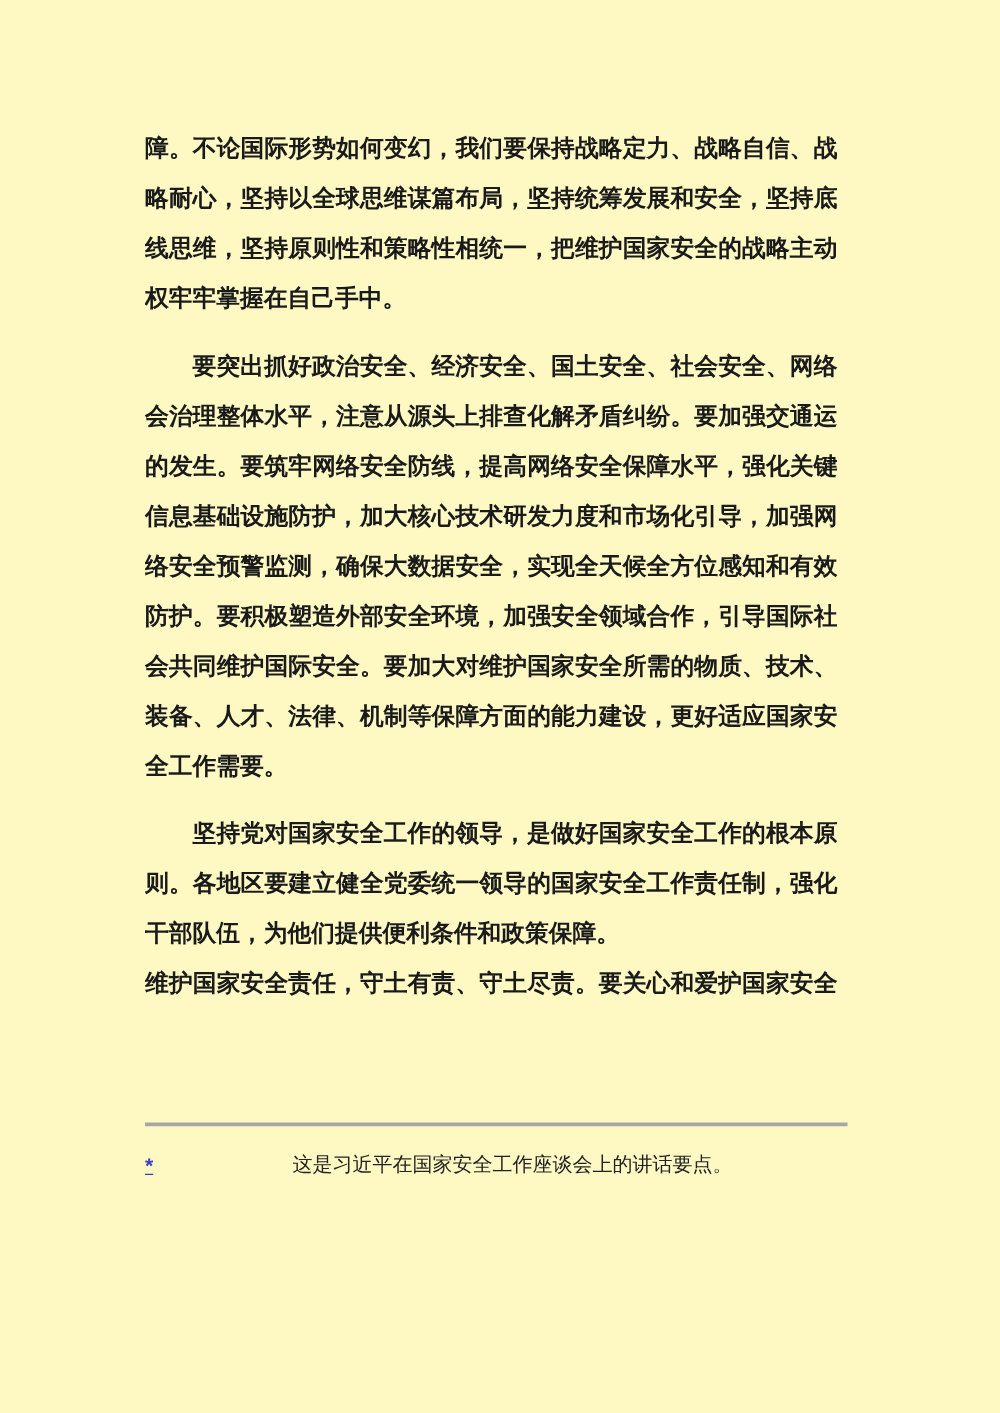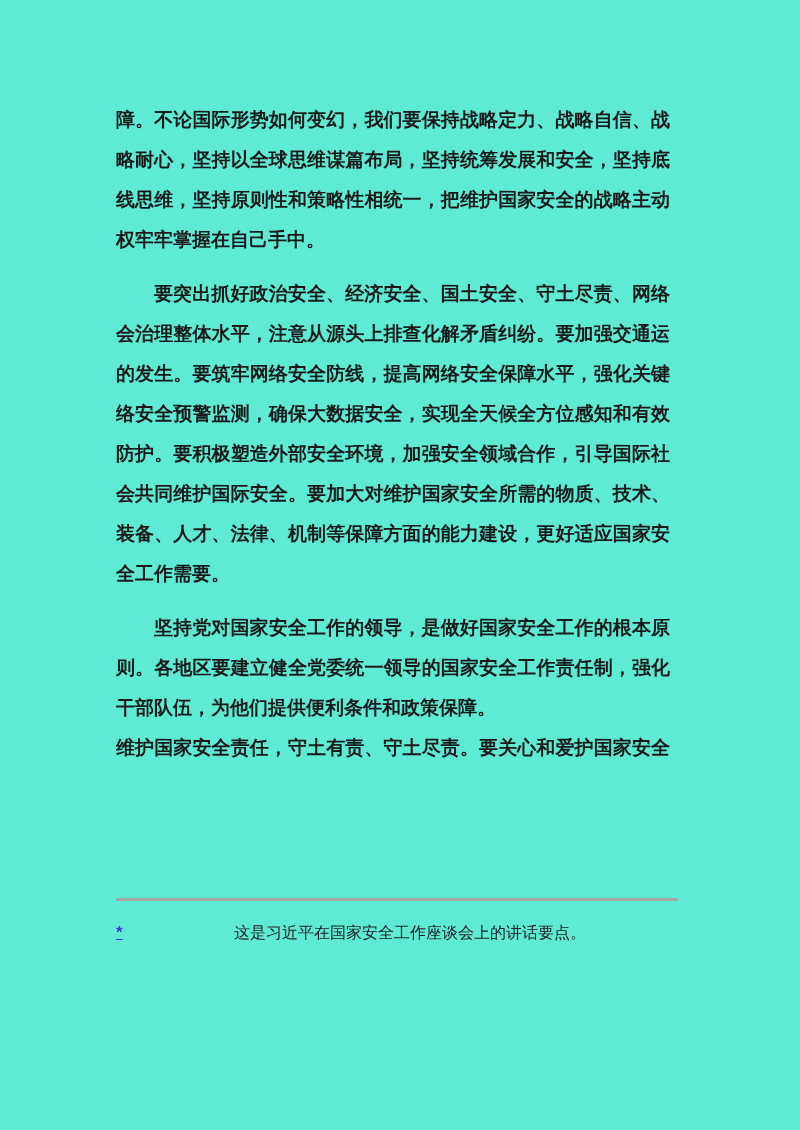--- a/index.html
+++ b/index.html
@@ -4,21 +4,21 @@
 <style>
   html, body { margin: 0; padding: 0; }
   body {
     width: 800px; height: 1130px;
     background: #ffffff;
     font-family: "Liberation Sans", sans-serif;
   }
   .page {
     position: relative;
     width: 800px; height: 1130px;
-    background: #5eead4;
+    background: #fef9c3;
     overflow: hidden;
   }
   .content {
     position: absolute;
     left: 116px; top: 100px;
     width: 554px;
     font-size: 19px;
     line-height: 40px;
     font-weight: 600;
     color: #1a1a1a;
@@ -68,23 +68,24 @@
 
 <div class="page">
   <div class="content" id="doc-body" style="color: rgb(26, 26, 26);">
       <div class="paragraph">
         <div class="line">障。不论国际形势如何变幻，我们要保持战略定力、战略自信、战</div>
         <div class="line">略耐心，坚持以全球思维谋篇布局，坚持统筹发展和安全，坚持底</div>
         <div class="line">线思维，坚持原则性和策略性相统一，把维护国家安全的战略主动</div>
         <div class="line last">权牢牢掌握在自己手中。</div>
       </div>
       <div class="paragraph">
-        <div class="line indent">要突出抓好政治安全、经济安全、国土安全、守土尽责、网络</div>
+        <div class="line indent">要突出抓好政治安全、经济安全、国土安全、社会安全、网络</div>
         <div class="line">会治理整体水平，注意从源头上排查化解矛盾纠纷。要加强交通运</div>
         <div class="line">的发生。要筑牢网络安全防线，提高网络安全保障水平，强化关键</div>
+        <div class="line">信息基础设施防护，加大核心技术研发力度和市场化引导，加强网</div>
         <div class="line">络安全预警监测，确保大数据安全，实现全天候全方位感知和有效</div>
         <div class="line">防护。要积极塑造外部安全环境，加强安全领域合作，引导国际社</div>
         <div class="line">会共同维护国际安全。要加大对维护国家安全所需的物质、技术、</div>
         <div class="line">装备、人才、法律、机制等保障方面的能力建设，更好适应国家安</div>
         <div class="line last">全工作需要。</div>
       </div>
       <div class="paragraph">
         <div class="line indent">坚持党对国家安全工作的领导，是做好国家安全工作的根本原</div>
         <div class="line">则。各地区要建立健全党委统一领导的国家安全工作责任制，强化</div>
         <div class="line last">干部队伍，为他们提供便利条件和政策保障。</div>

